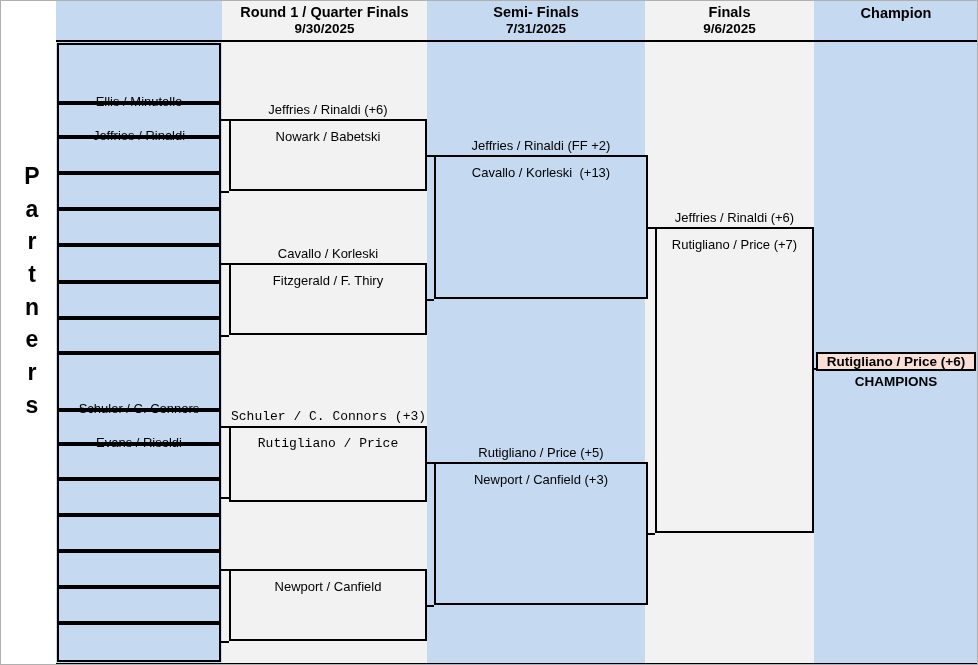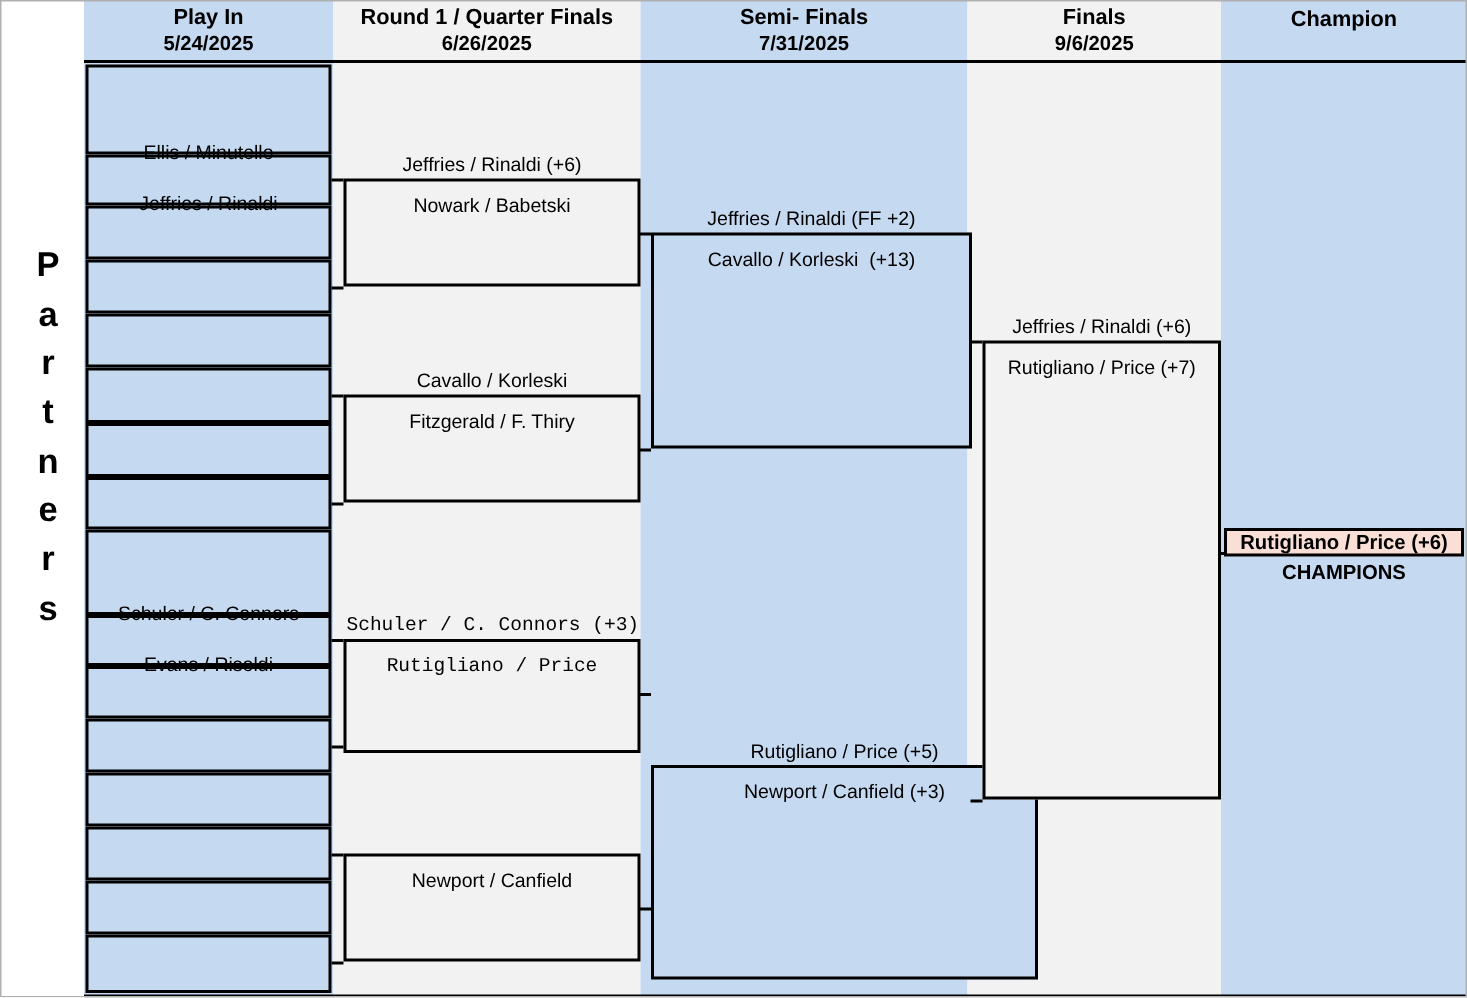--- a/index.html
+++ b/index.html
@@ -146,27 +146,23 @@
 <body>
 
 <div id="bracket-root">
 
   <div class="col-band band-blue" style="left:56px;  width:166px;"></div>
   <div class="col-band band-gray" style="left:222px; width:205px;"></div>
   <div class="col-band band-blue" style="left:427px; width:218px;"></div>
   <div class="col-band band-gray" style="left:645px; width:169px;"></div>
   <div class="col-band band-blue" style="left:814px; width:164px;"></div>
 
-  <div class="hdr" style="left:56px; width:166px;">
-    <span>Play In</span>
-    <span class="hdr-date">5/24/2025</span>
-  </div>
   <div class="hdr" style="left:222px; width:205px;">
     <span>Round 1 / Quarter Finals</span>
-    <span class="hdr-date">6/26/2025</span>
+    <span class="hdr-date">9/30/2025</span>
   </div>
   <div class="hdr" style="left:427px; width:218px;">
     <span>Semi- Finals</span>
     <span class="hdr-date">7/31/2025</span>
   </div>
   <div class="hdr" style="left:645px; width:169px;">
     <span>Finals</span>
     <span class="hdr-date">9/6/2025</span>
   </div>
   <div class="hdr" style="left:814px; width:164px; justify-content:center;">
@@ -249,21 +245,21 @@
 
   <div class="conn" style="left:426px; top:155px; width:8px; height:2px;"></div>
   <div class="conn" style="left:426px; top:299px; width:8px; height:2px;"></div>
   <div class="conn" style="left:426px; top:462px; width:8px; height:2px;"></div>
   <div class="conn" style="left:426px; top:605px; width:8px; height:2px;"></div>
 
   <div class="cell blue" style="left:434px; top:155px; width:214px; height:144px;">
     <span class="cell-label" style="position:absolute; top:-18px; left:0; right:0;">Jeffries / Rinaldi (FF +2)</span>
     <span class="cell-label" style="position:absolute; bottom:-8px; left:0; right:0;">Cavallo / Korleski  (+13)</span>
   </div>
-  <div class="cell blue" style="left:434px; top:462px; width:258px; height:143px;margin-top:48px;">
+  <div class="cell blue" style="left:434px; top:462px; width:214px; height:143px;">
     <span class="cell-label" style="position:absolute; top:-18px; left:0; right:0;">Rutigliano / Price (+5)</span>
     <span class="cell-label" style="position:absolute; bottom:-8px; left:0; right:0;">Newport / Canfield (+3)</span>
   </div>
 
   <div class="conn" style="left:647px; top:227px; width:8px; height:2px;"></div>
   <div class="conn" style="left:647px; top:533px; width:8px; height:2px;"></div>
 
   <div class="cell gray" style="left:655px; top:227px; width:159px; height:306px;">
     <span class="cell-label" style="position:absolute; top:-18px; left:0; right:0;">Jeffries / Rinaldi (+6)</span>
     <span class="cell-label" style="position:absolute; bottom:-8px; left:0; right:0;">Rutigliano / Price (+7)</span>

